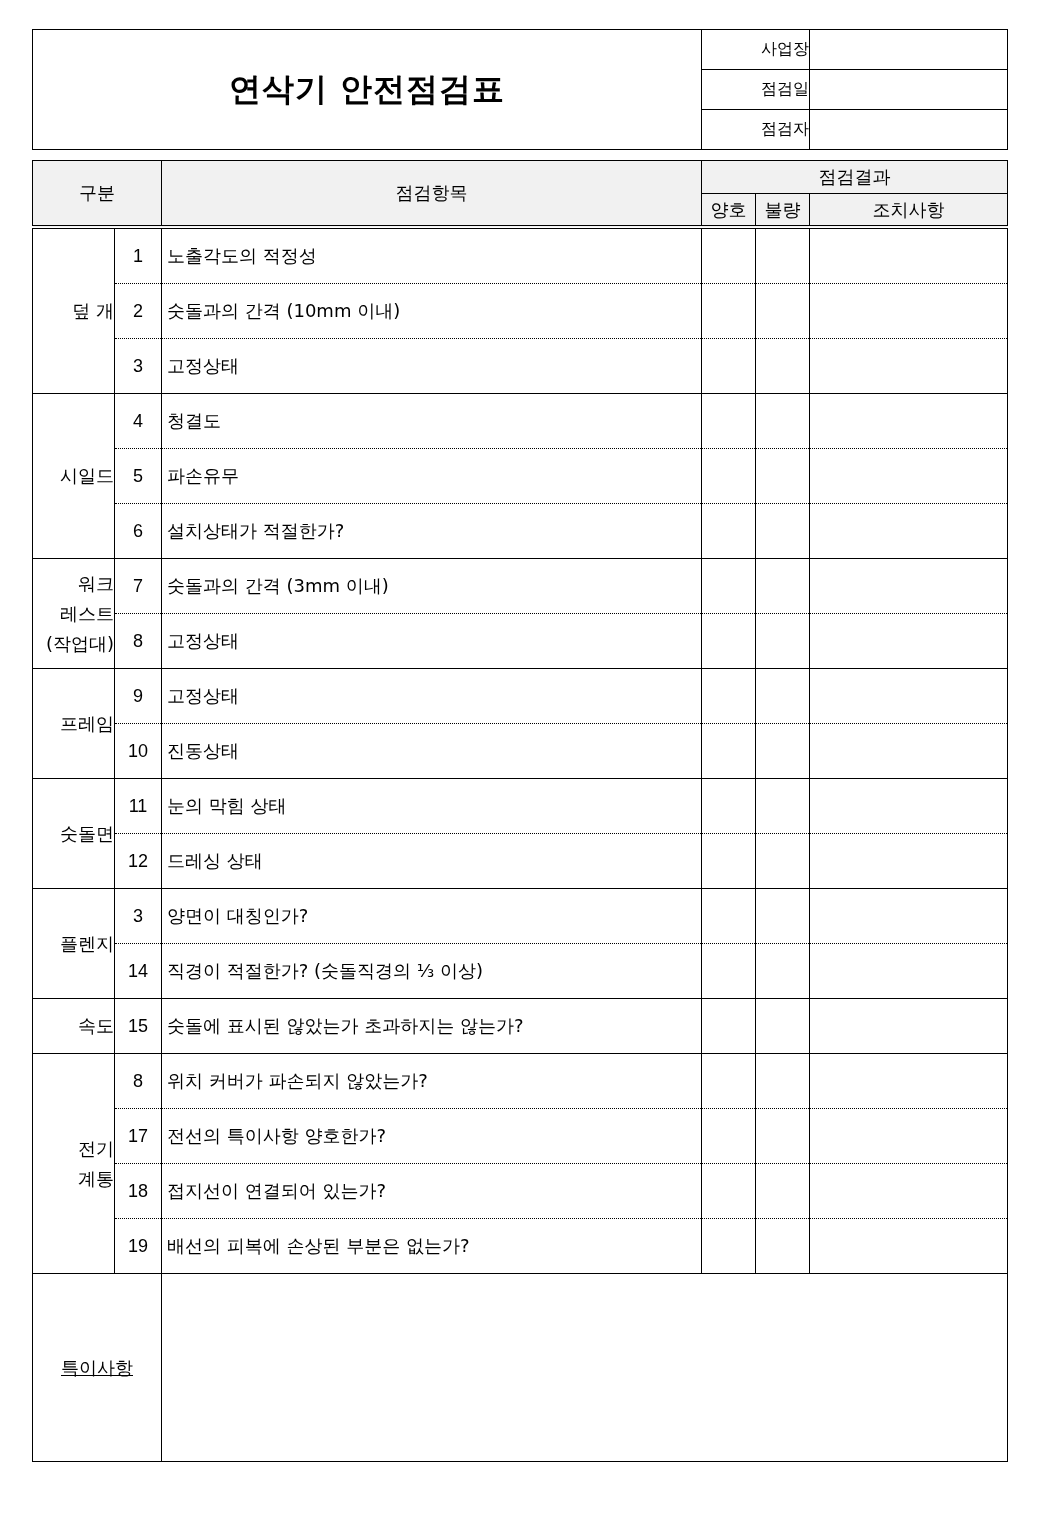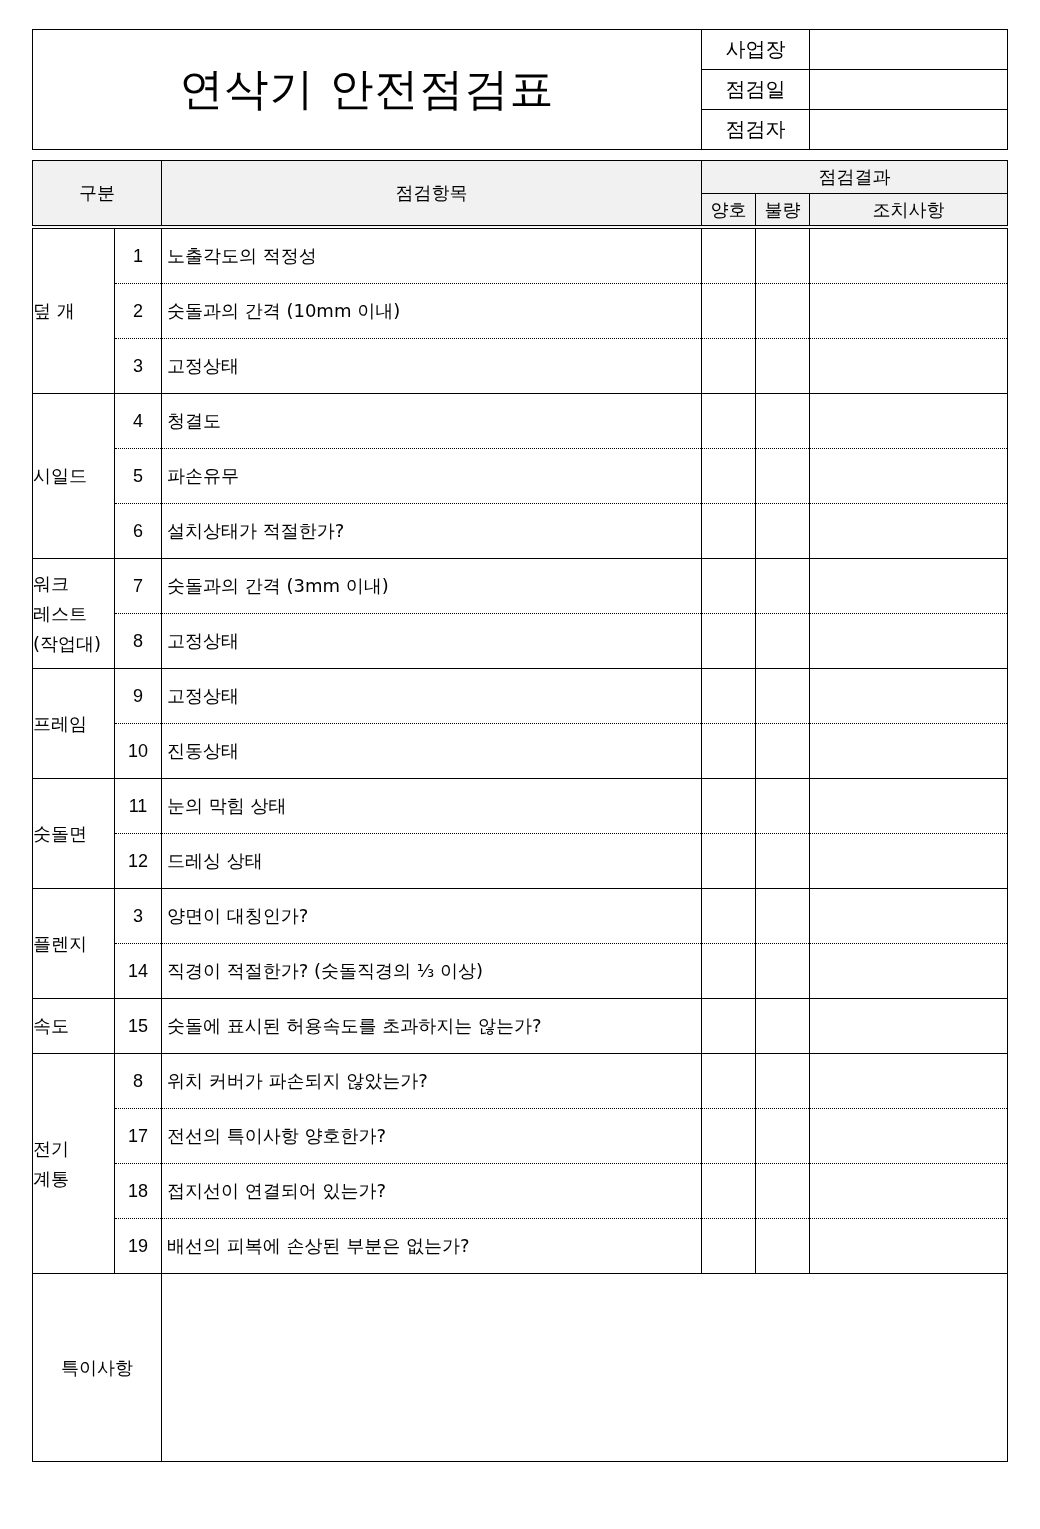--- a/index.html
+++ b/index.html
@@ -9,45 +9,45 @@
     color: #000; overflow: hidden;
   }
   table { border-collapse: collapse; table-layout: fixed; position: absolute; left: 32px; }
   td, th { padding: 0; font-weight: normal; }
 
   
   #top-block { top: 29px; width: 975px; }
   #top-block td { border: 1.5px solid #000; height: 39px; }
   #top-block .title-cell {
     text-align: center; vertical-align: middle;
-    font-size: 44px; font-weight: normal; letter-spacing: 1px;
+    font-size: 32px; font-weight: bold; letter-spacing: 1px;
   }
-  #top-block .meta-label { text-align: center; font-size: 20px; }
+  #top-block .meta-label { text-align: right; font-size: 16px; }
   #top-block .meta-value { }
 
   
   #main-table { top: 160px; width: 975px; }
   #main-table td, #main-table th { border: 1.5px solid #000; font-size: 18px; }
   #main-table thead th { background: #f1f1f1; text-align: center; vertical-align: middle; }
   #main-table thead tr.h1 th { height: 32px; }
   #main-table thead tr.h2 th { height: 31px; }
   #main-table thead tr.h2 th, #main-table thead th.span2 { border-bottom: 4px double #000; }
 
   #main-table tbody td { height: 54px; vertical-align: middle; }
-  #main-table tbody td.cat { text-align: left; line-height: 30px; }
+  #main-table tbody td.cat { text-align: right; line-height: 30px; }
   #main-table tbody td.num { text-align: center; font-family: "Liberation Sans", sans-serif; }
   #main-table tbody td.item { text-align: left; padding-left: 5px; }
   #main-table tbody tr.dotted td.num,
   #main-table tbody tr.dotted td.item,
   #main-table tbody tr.dotted td.res { border-bottom: 1.5px dotted #000; }
   #main-table tbody tr.dotted + tr td.num,
   #main-table tbody tr.dotted + tr td.item,
   #main-table tbody tr.dotted + tr td.res { border-top: 1.5px dotted #000; }
 
-  #main-table tfoot td { height: 187px; }
+  #main-table tfoot td { height: 187px; text-decoration: underline; }
   #main-table tfoot td.remarks-label { text-align: center; vertical-align: middle; }
 
   .item-text { font-family: "DejaVu Sans", "Liberation Sans", sans-serif; }
 </style>
 </head>
 <body>
 
 <table id="top-block">
   <colgroup>
     <col style="width:669px">
@@ -209,21 +209,21 @@
         <td class="item item-text">직경이 적절한가? (숫돌직경의 ⅓ 이상)</td>
         <td class="res"></td>
         <td class="res"></td>
         <td class="res"></td>
       </tr>
       <tr>
         <td class="cat" rowspan="1">
           <div>속도</div>
         </td>
         <td class="num">15</td>
-        <td class="item item-text">숫돌에 표시된 허용속도를 초과하지는 않는가?</td>
+        <td class="item item-text">숫돌에 표시된 않았는가 초과하지는 않는가?</td>
         <td class="res"></td>
         <td class="res"></td>
         <td class="res"></td>
       </tr>
       <tr class="dotted">
         <td class="cat" rowspan="4">
           <div>전기</div>
           <div>계통</div>
         </td>
         <td class="num">8</td>

